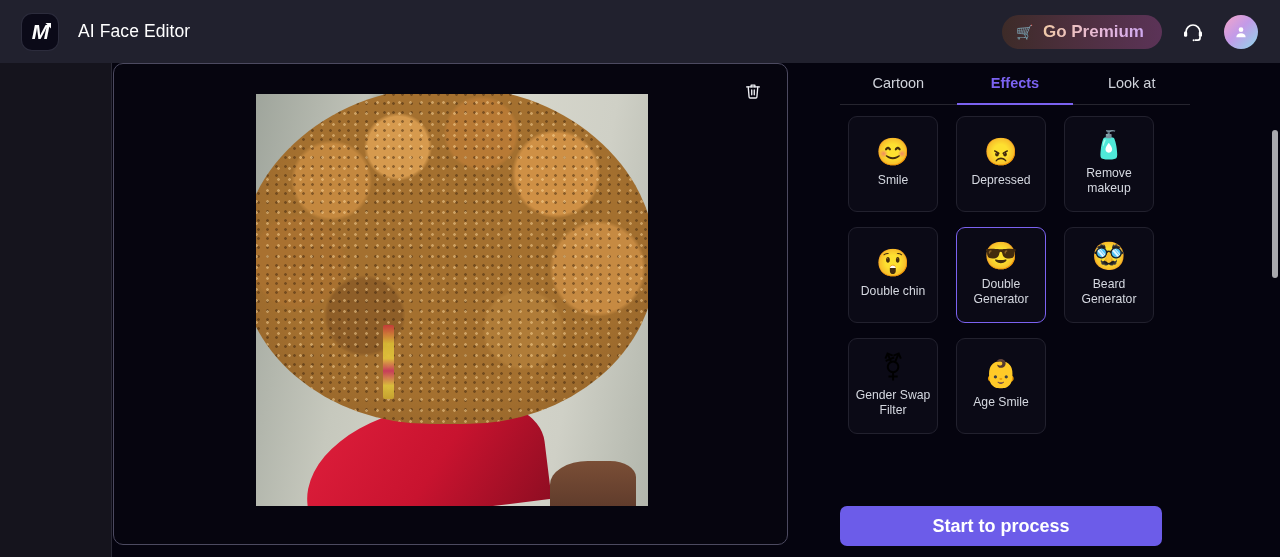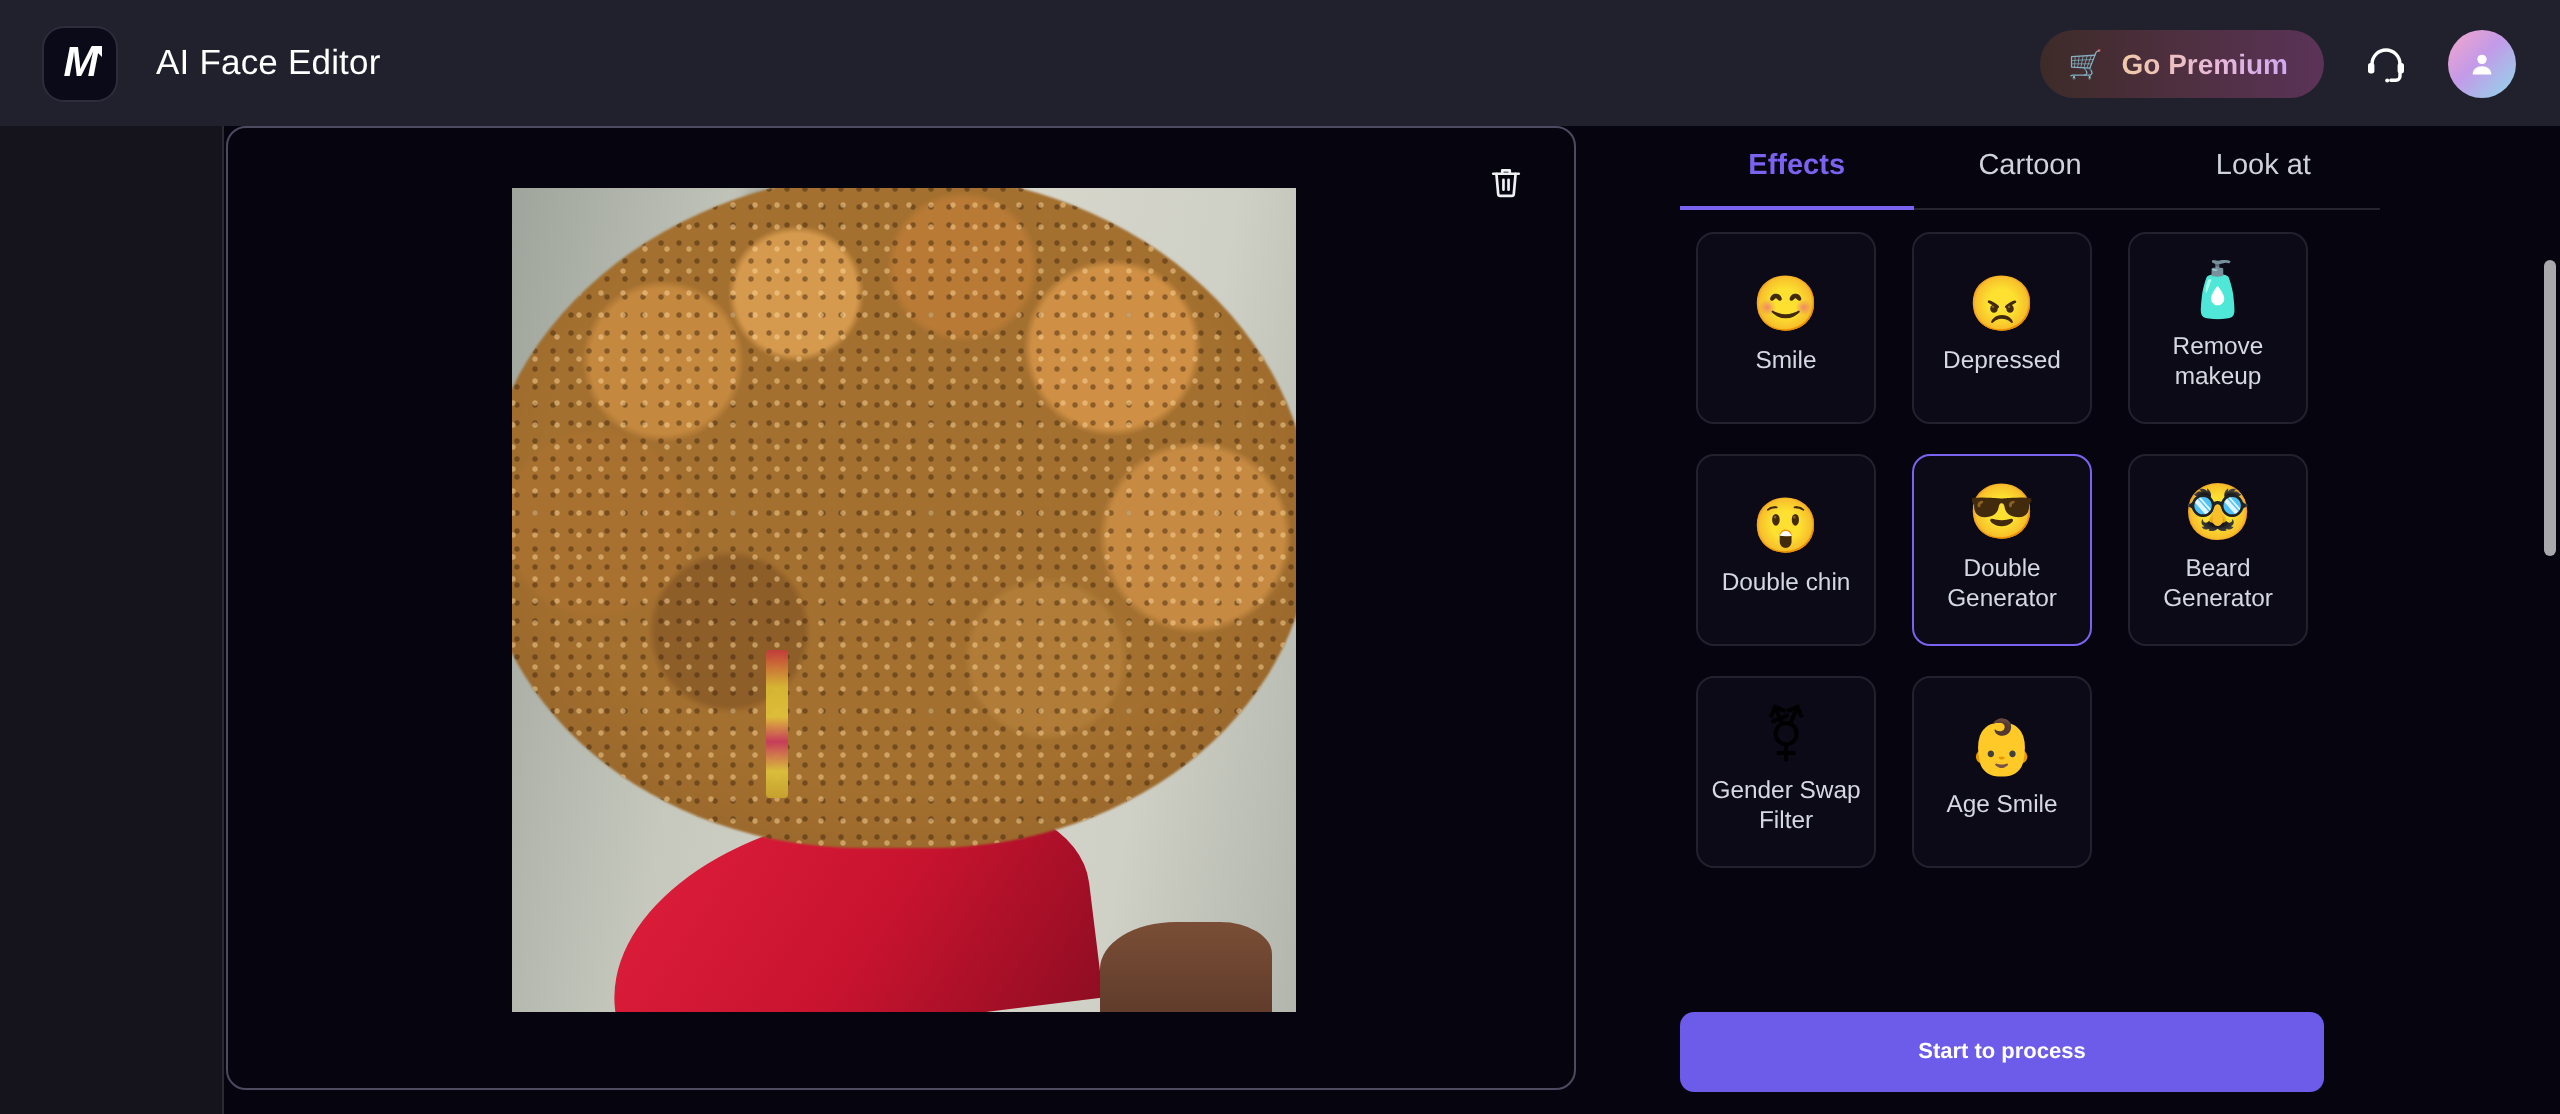--- a/index.html
+++ b/index.html
@@ -48,21 +48,21 @@
     height: 34px; border-radius: 17px;
     padding: 0 18px 0 14px;
     background: linear-gradient(90deg, #3d2b28 0%, #4d2f3e 45%, #5b3357 100%);
     display: flex; align-items: center; gap: 9px;
     border: none; cursor: pointer;
   }
   .premium-btn .cart {
     font-size: 14px; color: #e9a884; line-height: 1;
   }
   .premium-btn .plabel {
-    font-size: 14px; font-weight: bold;
+    font-size: 17px; font-weight: bold;
     background: linear-gradient(90deg, #f0c9a7 0%, #e8b9d8 55%, #cfa9f0 100%);
     -webkit-background-clip: text; background-clip: text;
     -webkit-text-fill-color: transparent; color: #e8c0c8;
   }
   .support-icon {
     width: 26px; height: 26px; cursor: pointer;
     display: flex; align-items: center; justify-content: center;
   }
   .avatar {
     width: 34px; height: 34px; border-radius: 50%;
@@ -235,21 +235,21 @@
   .fx-emoji { font-size: 27px; line-height: 1; }
   .fx-label {
     font-size: 12.2px; color: #d5d8e0; text-align: center;
     line-height: 1.24; max-width: 78px;
   }
 
   .process-btn {
     position: absolute; left: 28px; top: 443px;
     width: 322px; height: 40px;
     background: #6c5ce9; border: none; border-radius: 7px;
-    color: #ffffff; font-size: 11px; font-weight: bold;
+    color: #ffffff; font-size: 18px; font-weight: bold;
     cursor: pointer;
   }
 
   
   .scroll-track {
     position: absolute; top: 0; right: 0;
     width: 9px; height: 494px; background: transparent;
   }
   .scroll-thumb {
     position: absolute; top: 67px; right: 2px;
@@ -326,25 +326,25 @@
         <div class="hair-tex"></div>
         <div class="earring"></div>
       </div>
 
     </div>
   </div>
 
   <div class="right-panel">
 
     <div class="tabs">
+      <div class="tab">
+        <span>Cartoon</span>
+      </div>
       <div class="tab active">
         <span>Effects</span>
-      </div>
-      <div class="tab">
-        <span>Cartoon</span>
       </div>
       <div class="tab">
         <span>Look at</span>
       </div>
     </div>
 
     <div class="grid">
       <div class="fx-card">
         <span class="fx-emoji">😊</span>
         <span class="fx-label">Smile</span>

